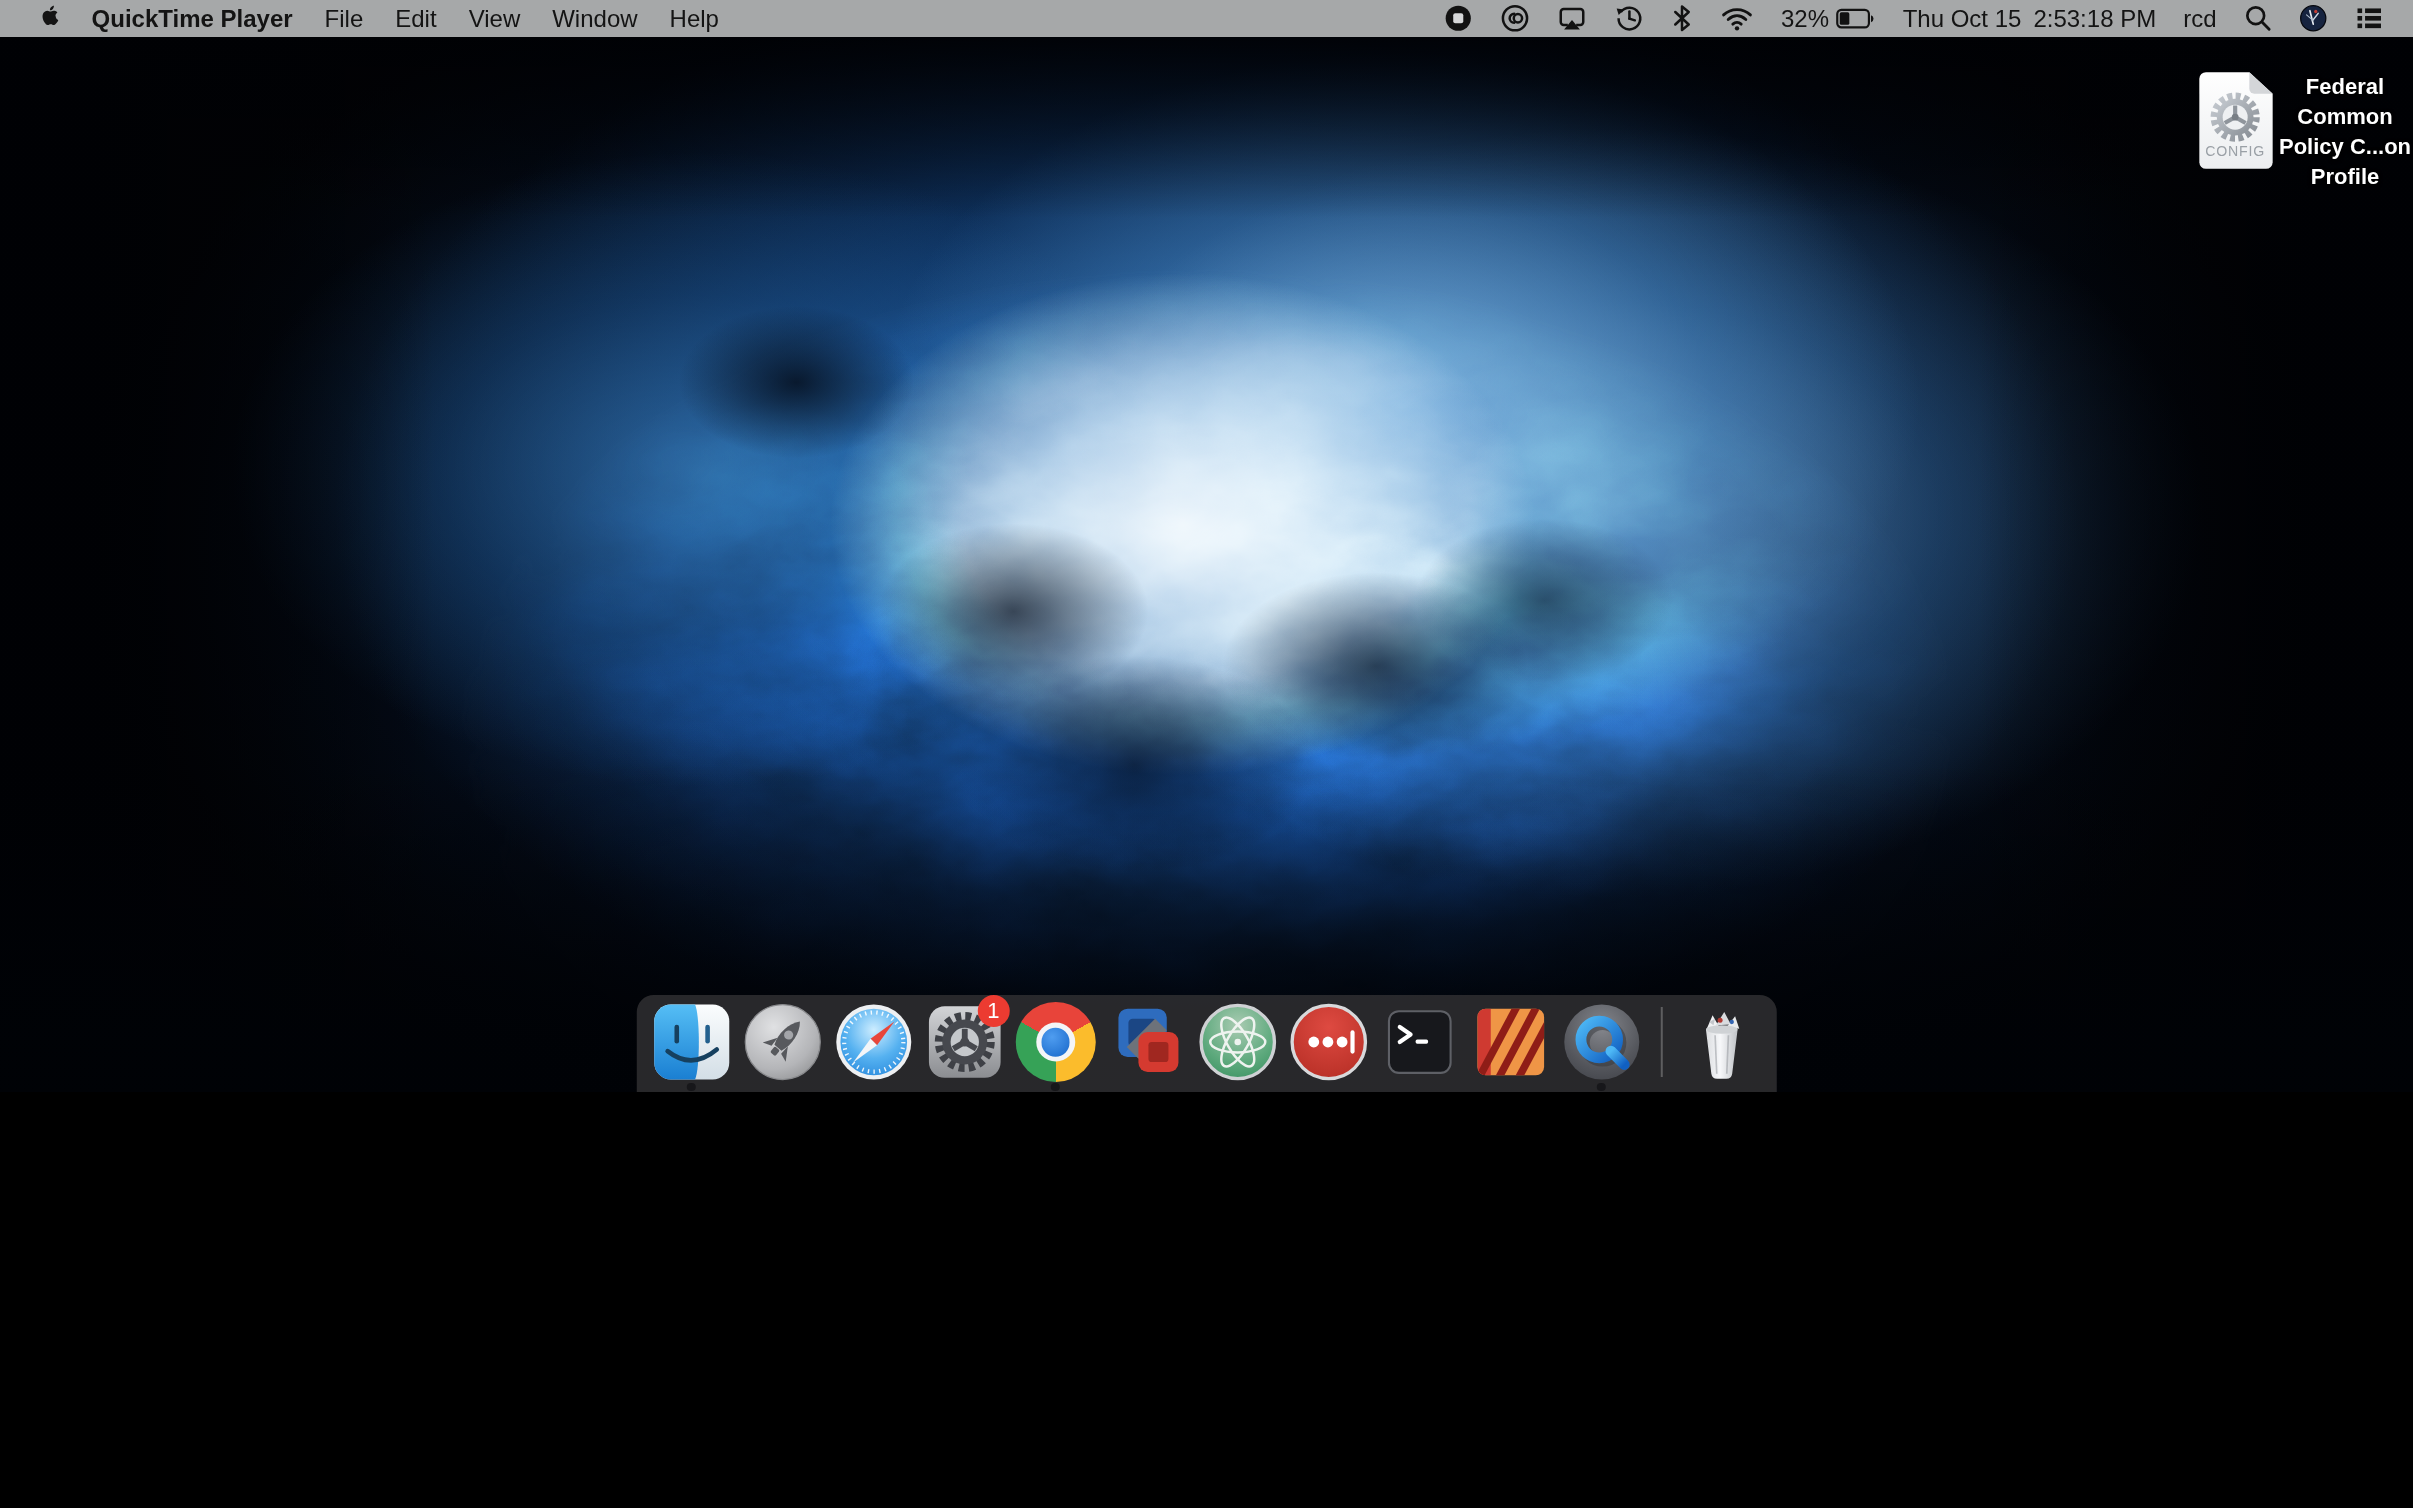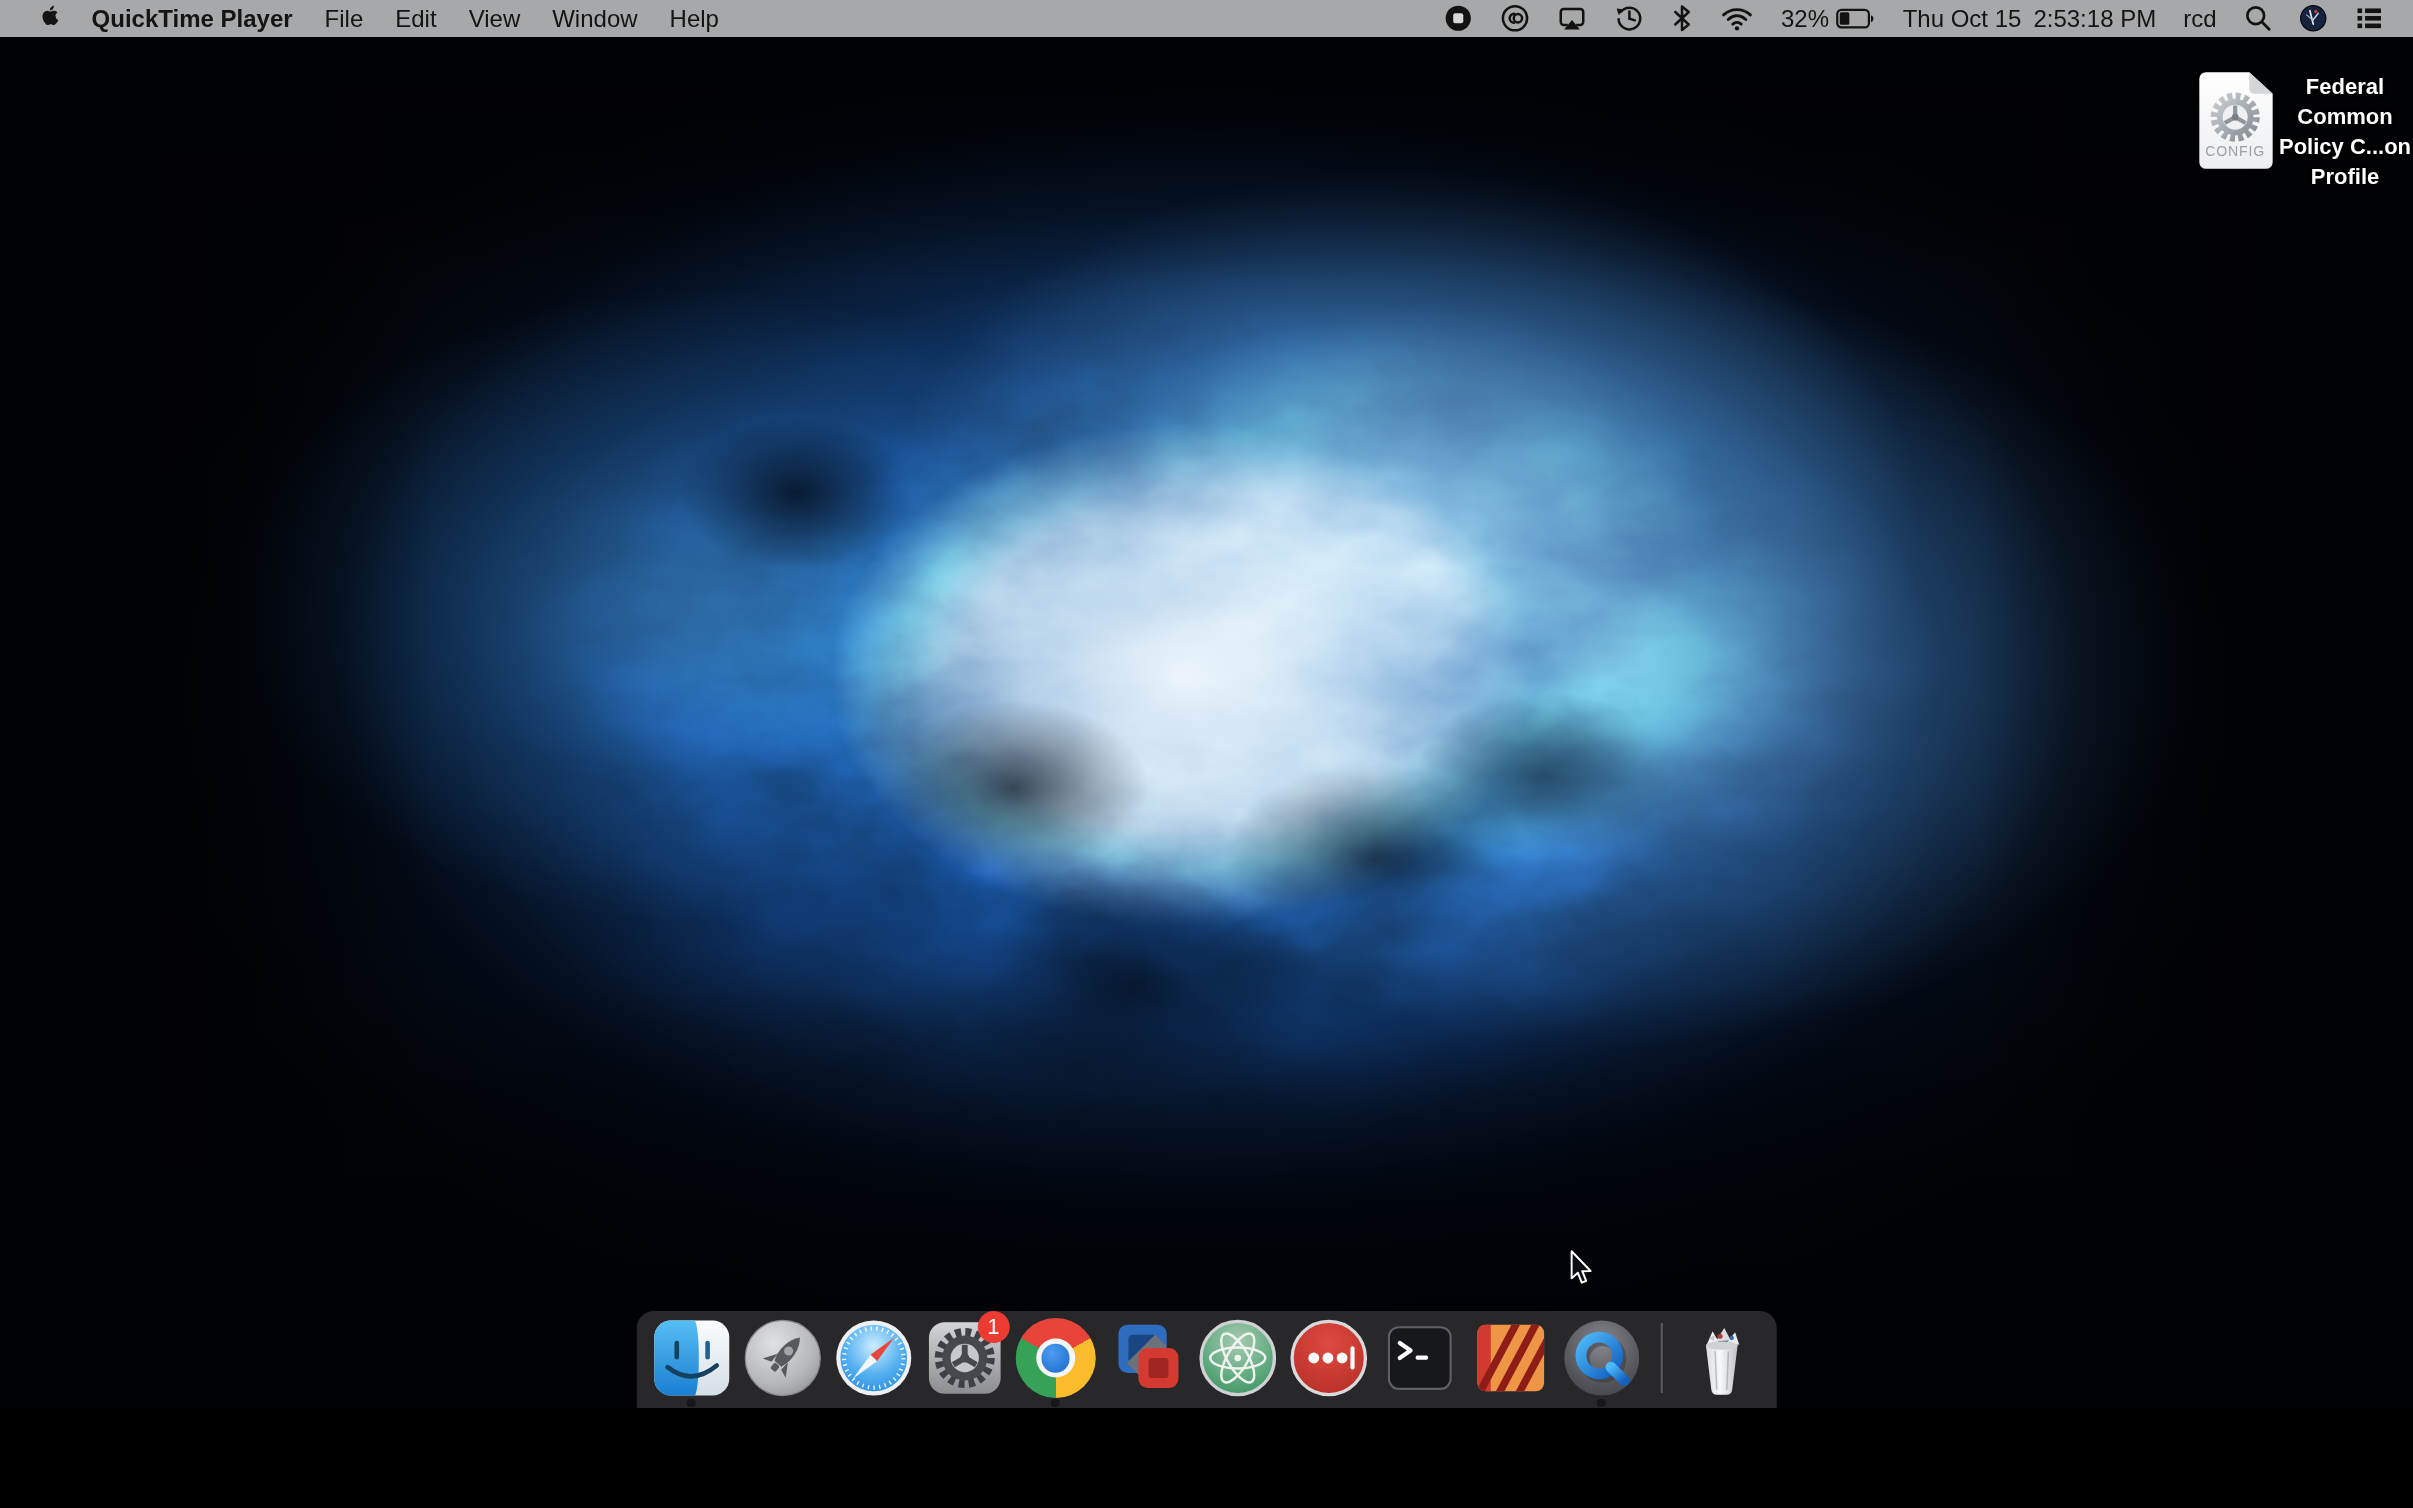--- a/index.html
+++ b/index.html
@@ -1,16 +1,16 @@
 <!DOCTYPE html>
 <html style="font-size:13.4px"><head>
 <meta charset="utf-8">
 <style>
   html,body{margin:0;padding:0;background:#000;}
-  #screen{position:relative;width:2413px;height:1408px;overflow:hidden;
+  #screen{position:relative;width:2413px;height:1092px;overflow:hidden;
     background:#b91c1c;font-family:"Liberation Sans",sans-serif;-webkit-font-smoothing:antialiased;}
 
   
   .wallpaper{position:absolute;inset:0;
     background:
       radial-gradient(352px 251px at 49% 48%, rgba(242,249,254,.95), rgba(205,228,246,.80) 45%, rgba(150,200,240,0) 100%),
       radial-gradient(520px 352px at 58% 37%, rgba(150,205,245,.70), rgba(90,160,220,.32) 60%, rgba(60,130,200,0) 100%),
       radial-gradient(587px 385px at 67% 47%, rgba(140,195,240,.55), rgba(80,150,215,.28) 55%, rgba(50,120,190,0) 100%),
       radial-gradient(469px 318px at 29% 43%, rgba(70,150,220,.50), rgba(40,110,180,.28) 55%, rgba(20,80,150,0) 100%),
       radial-gradient(872px 553px at 50% 47%, rgba(45,120,200,.80), rgba(25,85,155,.48) 55%, rgba(10,50,105,0) 100%),

